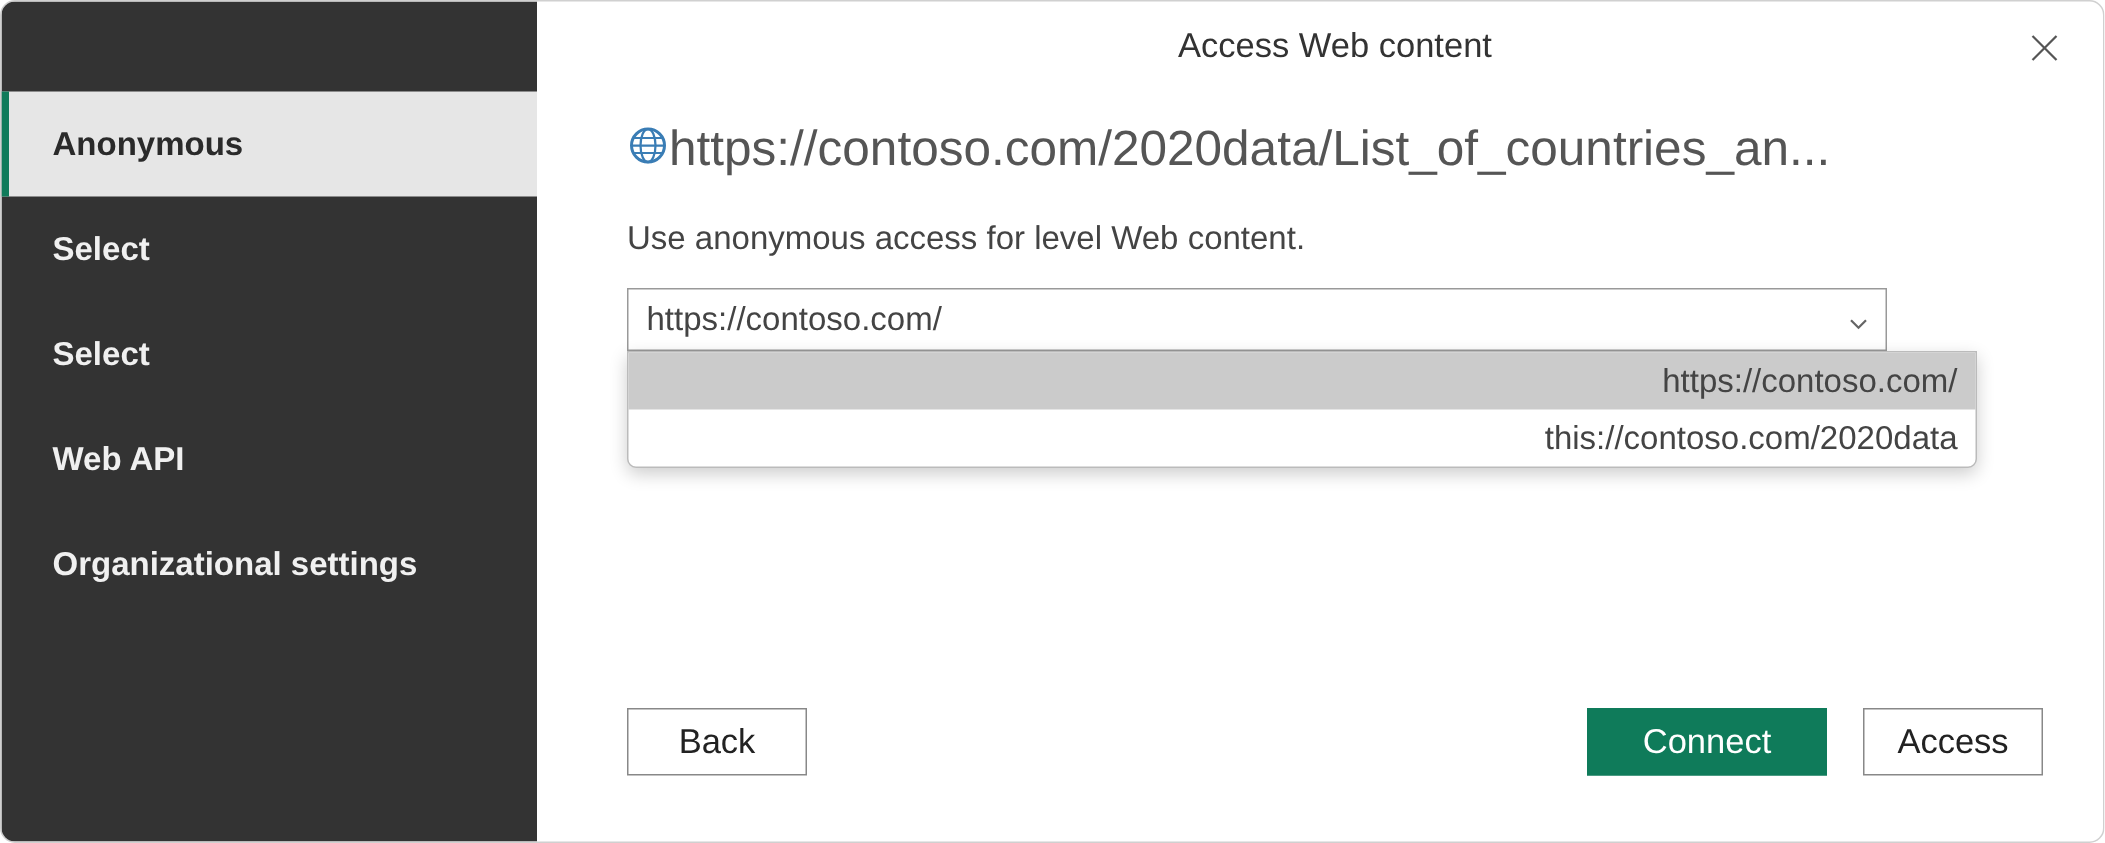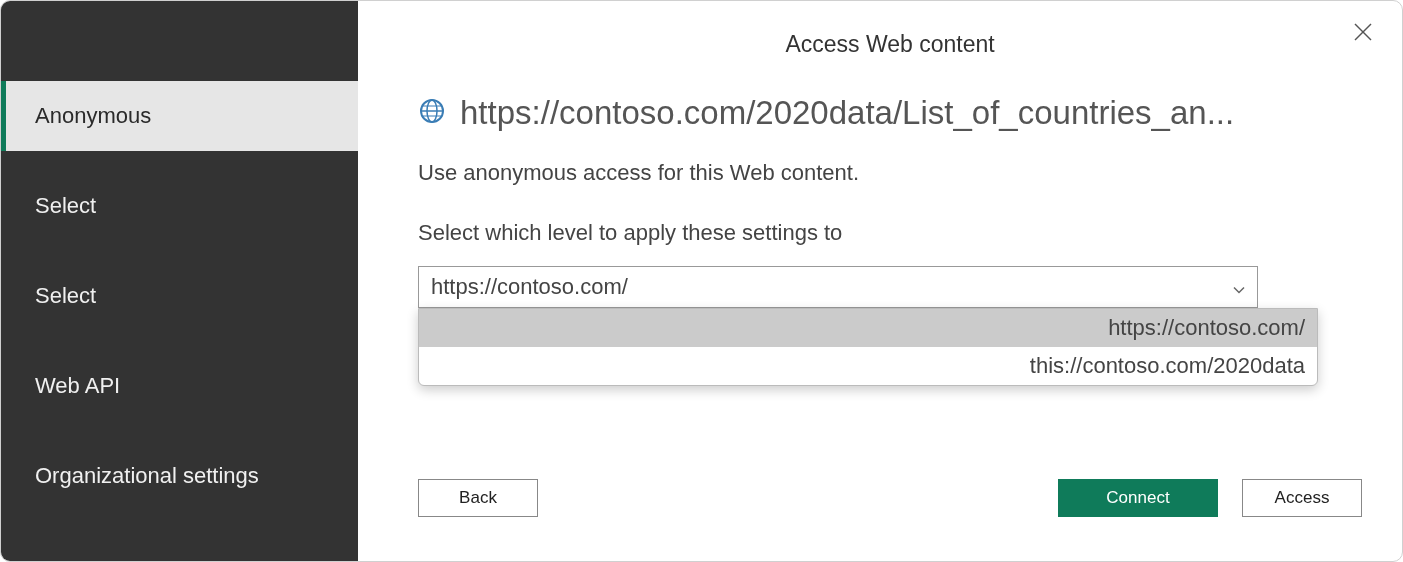--- a/index.html
+++ b/index.html
@@ -35,53 +35,51 @@
     .sidebar {
       width: 357px;
       background: #333333;
       display: flex;
       flex-direction: column;
       padding-top: 60px;
     }
     .sidebar-item {
       color: #f0f0f0;
       font-size: 22px;
-      font-weight: 400;
+      font-weight: 700;
       padding: 22px 34px;
       cursor: pointer;
-      margin-top: 20px;
     }
     .sidebar-item.selected {
       background: #e6e6e6;
       color: #2a2a2a;
       border-left: 5px solid #0f7b5a;
       padding-left: 29px;
     }
     .main {
       flex: 1;
       padding: 0 40px 0 60px;
       display: flex;
       flex-direction: column;
     }
     .header-row {
       display: flex;
       justify-content: center;
       align-items: center;
-      padding-top: 30px;
+      padding-top: 16px;
     }
     .dialog-title {
       font-size: 23px;
       color: #333;
       font-weight: 400;
     }
     .url-row {
       display: flex;
       align-items: center;
       margin-top: 36px;
-      gap: 14px;
     }
     .globe-icon {
       flex-shrink: 0;
     }
     .url-text {
       font-size: 33px;
       color: #555;
       font-weight: 400;
       white-space: nowrap;
       overflow: hidden;
@@ -144,21 +142,21 @@
     }
     .button-row {
       display: flex;
       justify-content: space-between;
       align-items: center;
       margin-top: auto;
       margin-bottom: 44px;
       padding-top: 40px;
     }
     .btn {
-      font-size: 17px;
+      font-size: 23px;
       padding: 8px 0;
       border: 1px solid #888;
       background: #fff;
       cursor: pointer;
       font-family: inherit;
       min-width: 120px;
       text-align: center;
       color: #222;
     }
     .btn-primary {
@@ -202,23 +200,22 @@
           <circle cx="14" cy="14" r="11" fill="none" stroke="#3a7db5" stroke-width="2"></circle>
           <ellipse cx="14" cy="14" rx="5" ry="11" fill="none" stroke="#3a7db5" stroke-width="1.5"></ellipse>
           <line x1="3" y1="14" x2="25" y2="14" stroke="#3a7db5" stroke-width="1.5"></line>
           <line x1="4.5" y1="9" x2="23.5" y2="9" stroke="#3a7db5" stroke-width="1.2"></line>
           <line x1="4.5" y1="19" x2="23.5" y2="19" stroke="#3a7db5" stroke-width="1.2"></line>
         </svg>
       </span>
       <div class="url-text">https://contoso.com/2020data/List_of_countries_an...</div>
     </div>
 
-    <div class="instruction">Use anonymous access for this Web content.</div>
-
-    <div class="select-label">Select which level to apply these settings to</div>
+    <div class="instruction">Use anonymous access for level Web content.</div>
+
 
     <div class="select-wrap">
       <div class="select-box">
         <span>https://contoso.com/</span>
         <span class="caret">
           <svg width="12" height="8" viewBox="0 0 12 8">
               <polyline points="1,1.5 6,6.5 11,1.5" fill="none" stroke="#666" stroke-width="1.5"></polyline>
             </svg>
         </span>
       </div>

